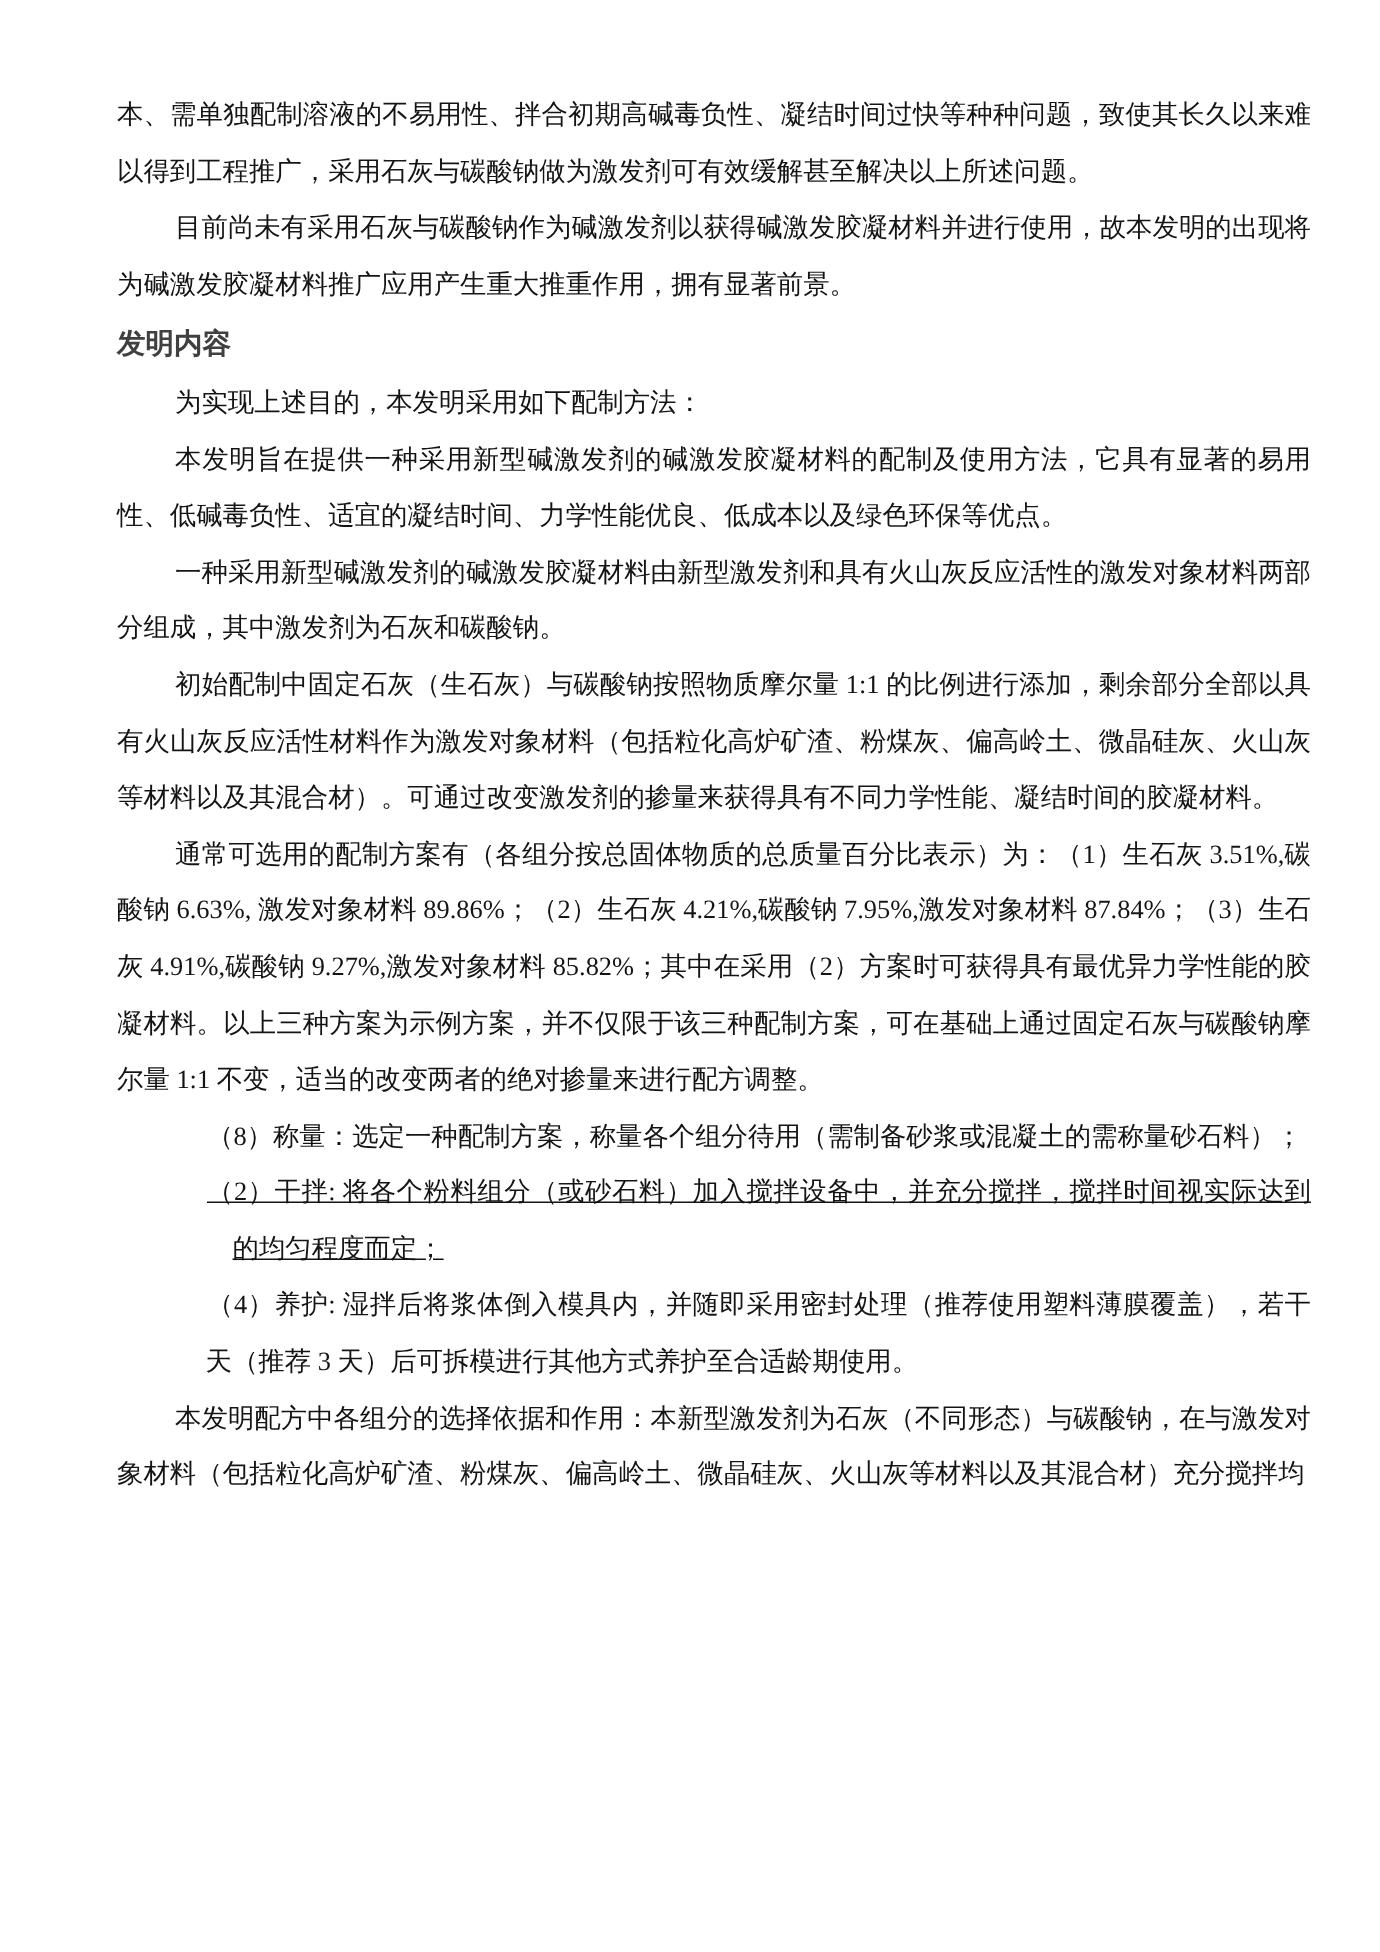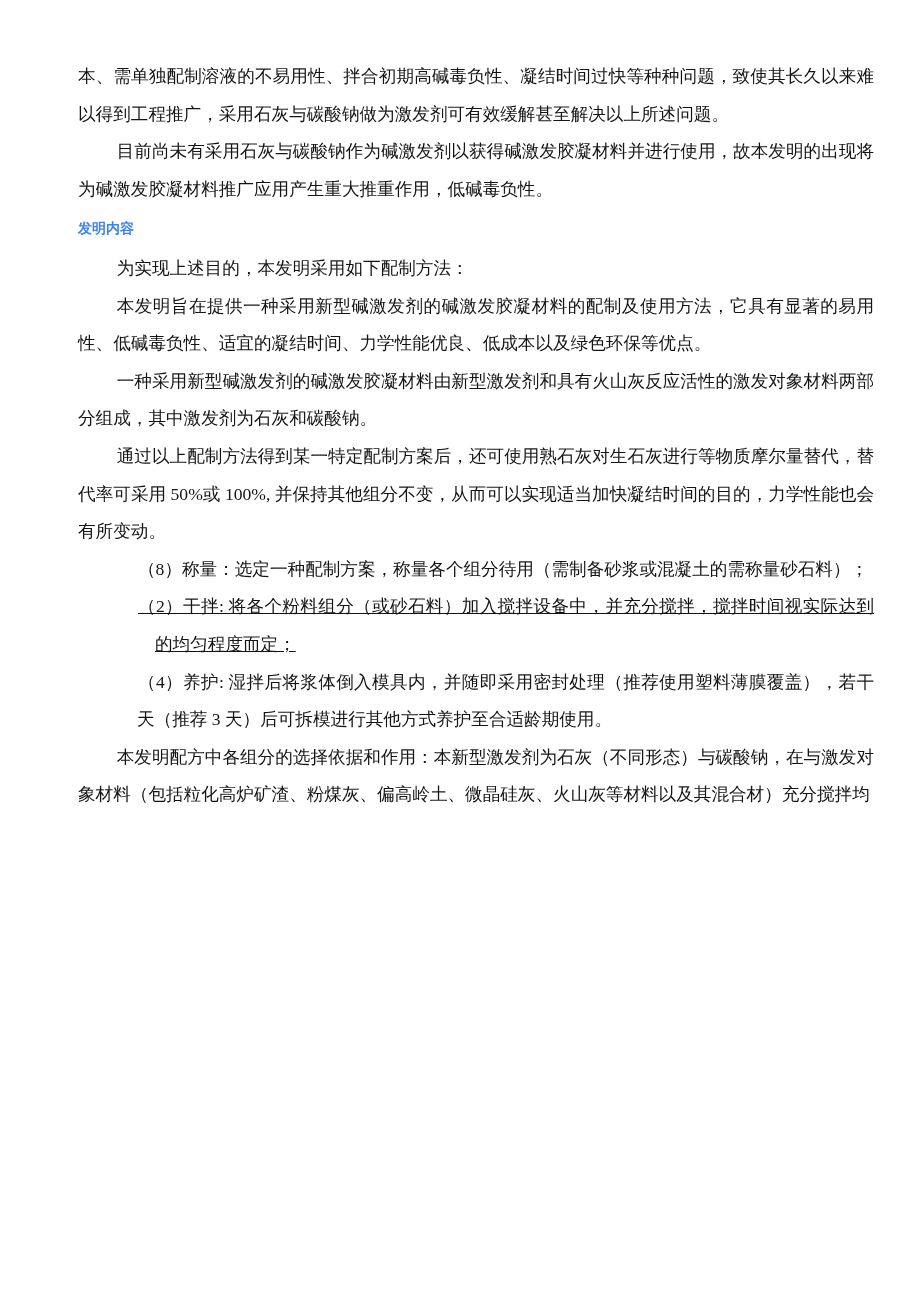--- a/index.html
+++ b/index.html
@@ -23,53 +23,54 @@
     text-justify: inter-ideograph;
   }
   .page p {
     margin: 0;
     word-break: break-all;
   }
   .para-cont { text-indent: 0; }
   .para { text-indent: 2.2em; }
   .section-heading {
     margin: 3px 0 1px 0;
-    font-family: Liberation Mono, monospace;
+    font-family: Liberation Serif, serif;
     font-weight: bold;
-    font-size: 14px;
+    font-size: 19px;
     line-height: 37.6px;
     text-align: left;
-    color: #3b82f6;
+    color: #404040;
   }
   
   .step-1 { text-indent: 60px; }
   .step-2 { padding-left: 77px;  text-indent: -17px; text-decoration: underline; }
   .step-3 { padding-left: 107px; text-indent: -47px; }
   .step-4 { padding-left: 59px;  text-indent: 1px; }
 </style>
 </head>
 <body>
 
 <div class="page">
 
   <p class="para-cont">本、需单独配制溶液的不易用性、拌合初期高碱毒负性、凝结时间过快等种种问题，致使其长久以来难以得到工程推广，采用石灰与碳酸钠做为激发剂可有效缓解甚至解决以上所述问题。</p>
 
-  <p class="para">目前尚未有采用石灰与碳酸钠作为碱激发剂以获得碱激发胶凝材料并进行使用，故本发明的出现将为碱激发胶凝材料推广应用产生重大推重作用，低碱毒负性。</p>
+  <p class="para">目前尚未有采用石灰与碳酸钠作为碱激发剂以获得碱激发胶凝材料并进行使用，故本发明的出现将为碱激发胶凝材料推广应用产生重大推重作用，拥有显著前景。</p>
 
   <h2 class="section-heading">发明内容</h2>
 
   <p class="para">为实现上述目的，本发明采用如下配制方法：</p>
 
   <p class="para">本发明旨在提供一种采用新型碱激发剂的碱激发胶凝材料的配制及使用方法，它具有显著的易用性、低碱毒负性、适宜的凝结时间、力学性能优良、低成本以及绿色环保等优点。</p>
 
   <p class="para">一种采用新型碱激发剂的碱激发胶凝材料由新型激发剂和具有火山灰反应活性的激发对象材料两部分组成，其中激发剂为石灰和碳酸钠。</p>
 
+  <p class="para">初始配制中固定石灰（生石灰）与碳酸钠按照物质摩尔量 1:1 的比例进行添加，剩余部分全部以具有火山灰反应活性材料作为激发对象材料（包括粒化高炉矿渣、粉煤灰、偏高岭土、微晶硅灰、火山灰等材料以及其混合材）。可通过改变激发剂的掺量来获得具有不同力学性能、凝结时间的胶凝材料。</p>
 
+  <p class="para">通常可选用的配制方案有（各组分按总固体物质的总质量百分比表示）为：（1）生石灰 3.51%,碳酸钠 6.63%, 激发对象材料 89.86%；（2）生石灰 4.21%,碳酸钠 7.95%,激发对象材料 87.84%；（3）生石灰 4.91%,碳酸钠 9.27%,激发对象材料 85.82%；其中在采用（2）方案时可获得具有最优异力学性能的胶凝材料。以上三种方案为示例方案，并不仅限于该三种配制方案，可在基础上通过固定石灰与碳酸钠摩尔量 1:1 不变，适当的改变两者的绝对掺量来进行配方调整。</p>
 
-  <p class="para">通过以上配制方法得到某一特定配制方案后，还可使用熟石灰对生石灰进行等物质摩尔量替代，替代率可采用 50%或 100%, 并保持其他组分不变，从而可以实现适当加快凝结时间的目的，力学性能也会有所变动。</p>
 
 
   <p class="step-1">（8）称量：选定一种配制方案，称量各个组分待用（需制备砂浆或混凝土的需称量砂石料）；</p>
 
   <p class="step-2">（2）干拌: 将各个粉料组分（或砂石料）加入搅拌设备中，并充分搅拌，搅拌时间视实际达到的均匀程度而定；</p>
 
 
   <p class="step-4">（4）养护: 湿拌后将浆体倒入模具内，并随即采用密封处理（推荐使用塑料薄膜覆盖），若干天（推荐 3 天）后可拆模进行其他方式养护至合适龄期使用。</p>
 
   <p class="para">本发明配方中各组分的选择依据和作用：本新型激发剂为石灰（不同形态）与碳酸钠，在与激发对象材料（包括粒化高炉矿渣、粉煤灰、偏高岭土、微晶硅灰、火山灰等材料以及其混合材）充分搅拌均</p>

